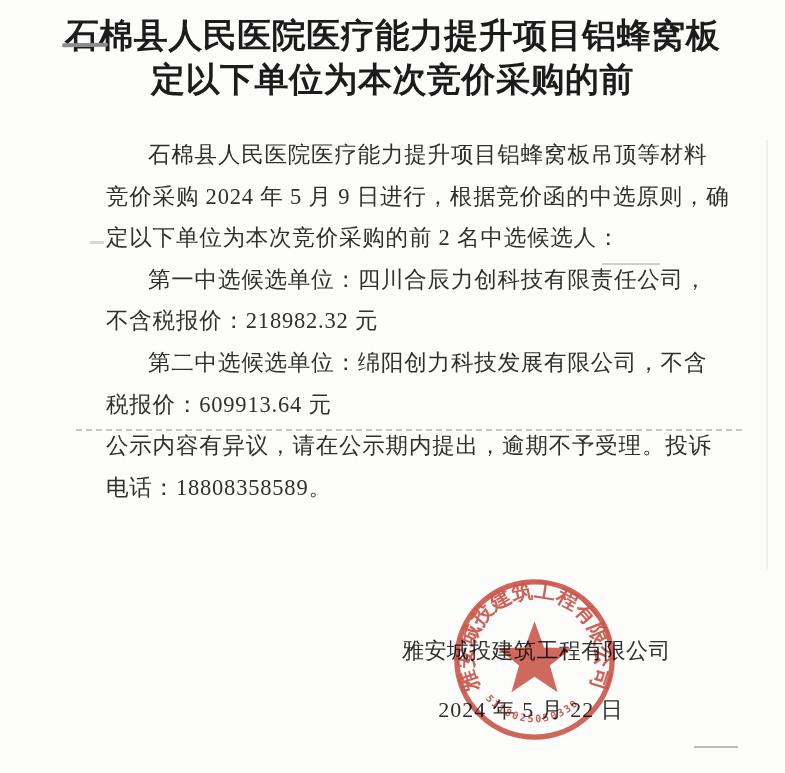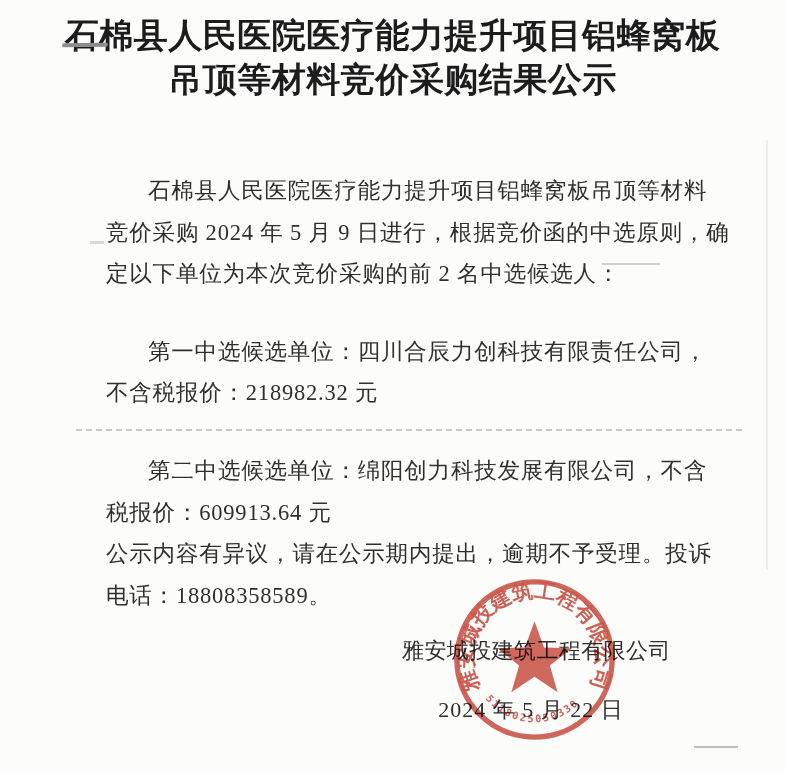--- a/index.html
+++ b/index.html
@@ -28,21 +28,21 @@
   }
   
   .doc-body{
     position:absolute;left:106px;top:134px;width:640px;
     font-size:22.5px;
     line-height:41.6px;
     letter-spacing:0.8px;
     color:#2f2f2f;
   }
   .doc-line{white-space:nowrap;height:41.6px;}
-  .doc-line.indent{padding-left:42px;margin-top:36px;}
+  .doc-line.indent{padding-left:42px;}
   
   .signature{
     position:absolute;left:402px;top:638px;width:258px;
     font-size:22px;line-height:26px;color:#2f2f2f;
   }
   .sig-company{white-space:nowrap;letter-spacing:0.4px;}
   .sig-date{white-space:nowrap;text-align:center;margin-top:33px;letter-spacing:1px;}
   
   .seal{
     position:absolute;left:451px;top:576px;
@@ -58,21 +58,21 @@
   .a-bottom-dash{left:694px;top:746px;width:44px;height:2px;background:#bdbdbd;}
   .a-right-streak{left:766px;top:140px;width:2px;height:430px;background:#ededed;}
 </style>
 </head>
 <body>
 
 <div class="page">
 
   <div class="title">
     <div>石棉县人民医院医疗能力提升项目铝蜂窝板</div>
-    <div>吊顶等材料竞价采购结果公示</div>
+    <div>定以下单位为本次竞价采购的前</div>
   </div>
 
   <div class="doc-body">
     <div class="doc-line indent">石棉县人民医院医疗能力提升项目铝蜂窝板吊顶等材料</div>
     <div class="doc-line">竞价采购 2024 年 5 月 9 日进行，根据竞价函的中选原则，确</div>
     <div class="doc-line">定以下单位为本次竞价采购的前 2 名中选候选人：</div>
     <div class="doc-line indent">第一中选候选单位：四川合辰力创科技有限责任公司，</div>
     <div class="doc-line">不含税报价：218982.32 元</div>
     <div class="doc-line indent">第二中选候选单位：绵阳创力科技发展有限公司，不含</div>
     <div class="doc-line">税报价：609913.64 元</div>

